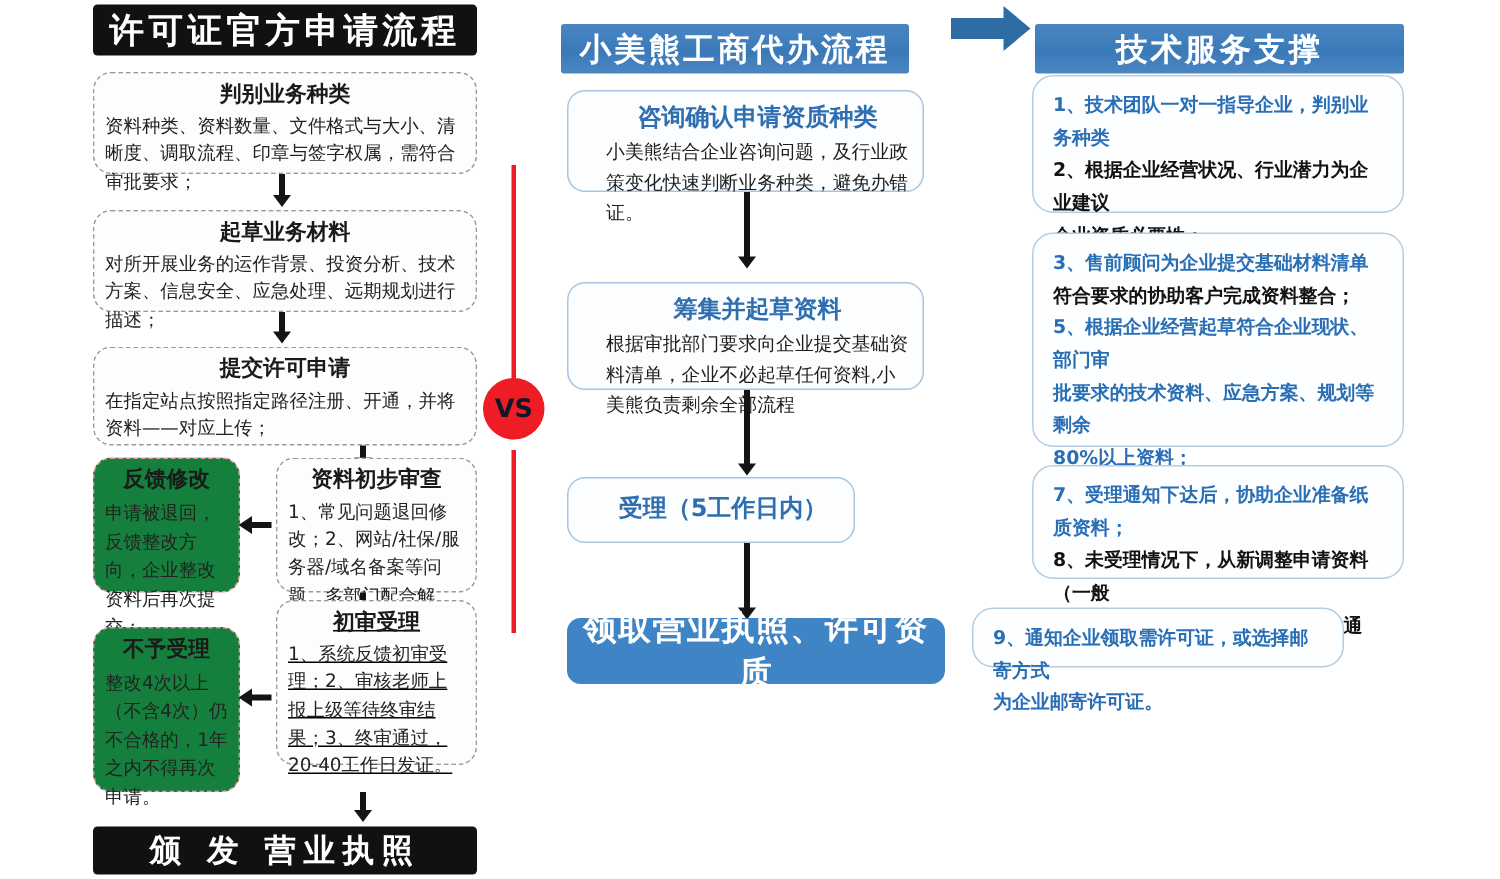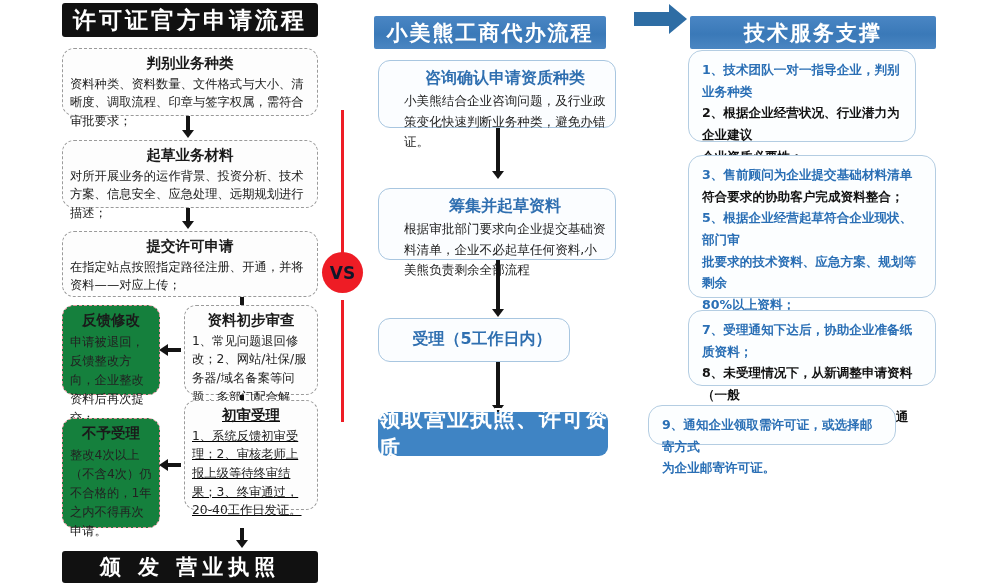--- a/index.html
+++ b/index.html
@@ -194,28 +194,28 @@
   </div>
   <div class="abs vline" style="left:496px;top:260px;height:50px;"></div>
   <div class="abs arrow-down" style="left:492px;top:309px;"></div>
 
   <div class="abs bbox center-only" style="left:378px;top:318px;width:192px;height:44px;">
     <div class="hd">受理（5工作日内）</div>
   </div>
   <div class="abs vline" style="left:496px;top:362px;height:44px;"></div>
   <div class="abs arrow-down" style="left:492px;top:405px;"></div>
 
-  <div class="abs filled-blue" style="left:378px;top:412px;width:230px;height:44px;">领取营业执照、许可资质</div>
+  <div class="abs filled-blue" style="left:378px;top:412px;width:252px;height:44px;text-align:center;">领取营业执照、许可资质</div>
 
   <div class="abs big-arrow-shaft" style="left:634px;top:12px;width:36px;height:14px;"></div>
   <div class="abs big-arrow-head" style="left:669px;top:4px;"></div>
 
   <div class="abs blue-bar" style="left:690px;top:3px;width:246px;height:33px;">技术服务支撑</div>
 
-  <div class="abs rbox" style="left:688px;top:50px;width:228px;height:92px;">
+  <div class="abs rbox" style="left:688px;top:50px;width:248px;height:92px;">
     <div class="ln blue">1、技术团队一对一指导企业，判别业务种类</div>
     <div class="ln dark">2、根据企业经营状况、行业潜力为企业建议</div>
     <div class="ln dark">企业资质必要性；</div>
   </div>
 
   <div class="abs rbox" style="left:688px;top:155px;width:248px;height:143px;">
     <div class="ln blue">3、售前顾问为企业提交基础材料清单</div>
     <div class="ln dark">符合要求的协助客户完成资料整合；</div>
     <div class="ln blue">5、根据企业经营起草符合企业现状、部门审</div>
     <div class="ln blue">批要求的技术资料、应急方案、规划等剩余</div>

